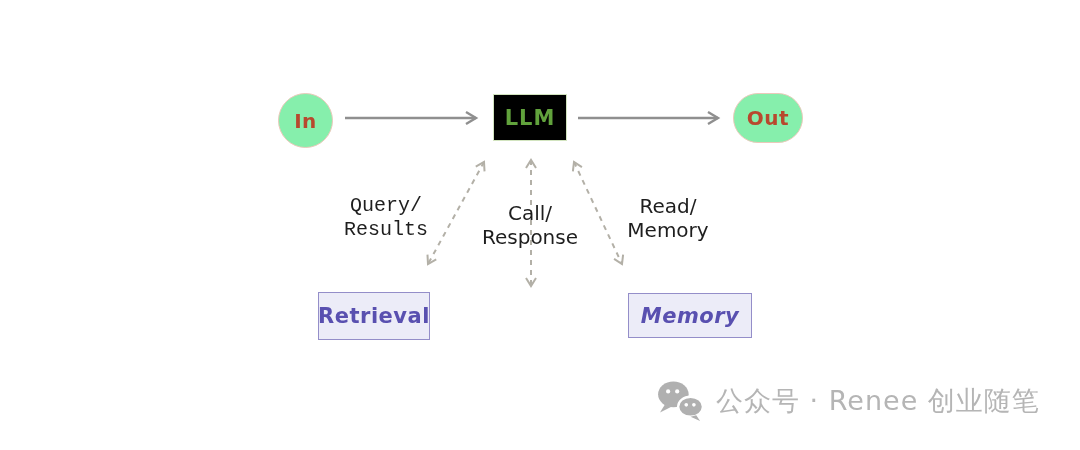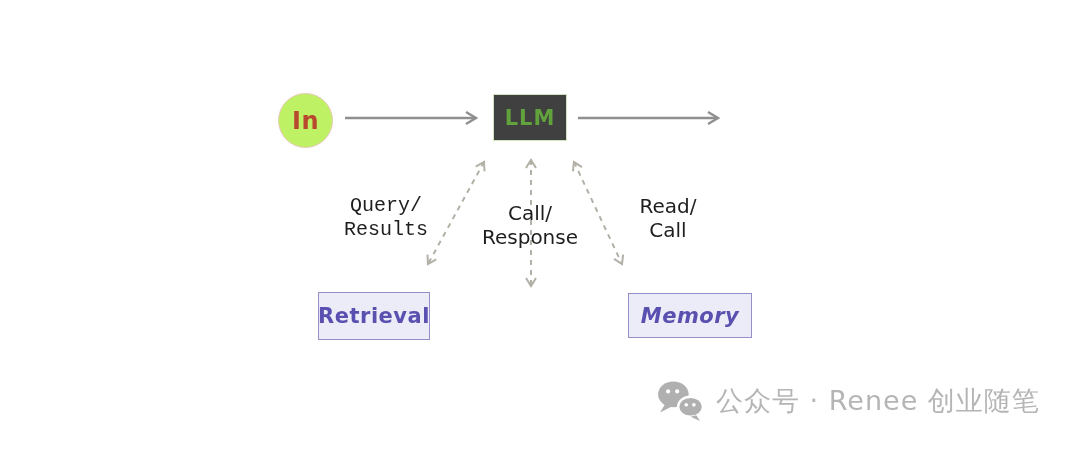--- a/index.html
+++ b/index.html
@@ -19,39 +19,39 @@
   .node {
     position: absolute;
     display: flex;
     align-items: center;
     justify-content: center;
     box-sizing: border-box;
     font-weight: 700;
     letter-spacing: 0.5px;
   }
   .node-pink {
-    background: #bef264;
+    background: #86efac;
     border: 1.5px solid #eac9ba;
     color: #b8482e;
-    font-size: 24px;
+    font-size: 20px;
   }
   .node-in {
     left: 278px; top: 93px;
     width: 55px; height: 55px;
     border-radius: 50%;
   }
   .node-out {
     left: 733px; top: 93px;
     width: 70px; height: 50px;
     border-radius: 25px;
   }
   .node-llm {
     left: 493px; top: 94px;
     width: 74px; height: 47px;
-    background: #404040;
+    background: #000000;
     border: 1.5px solid #d2e4bf;
     color: #61a23c;
     font-size: 21px;
     letter-spacing: 1px;
   }
   .node-purple {
     background: #ececf8;
     border: 1.5px solid #948ec9;
     color: #5950b0;
     font-size: 21px;
@@ -115,29 +115,32 @@
   </svg>
 
   <div class="node node-pink node-in">
     <span>In</span>
   </div>
 
   <div class="node node-llm">
     <span>LLM</span>
   </div>
 
+  <div class="node node-pink node-out">
+    <span>Out</span>
+  </div>
 
   <div class="edge-label label-query">Query/
 Results</div>
 
   <div class="edge-label label-call">Call/
 Response</div>
 
   <div class="edge-label label-read">Read/
-Call</div>
+Memory</div>
 
   <div class="node node-purple node-retrieval">
     <span>Retrieval</span>
   </div>
 
 
   <div class="node node-purple node-memory">
     <span>Memory</span>
   </div>
 

